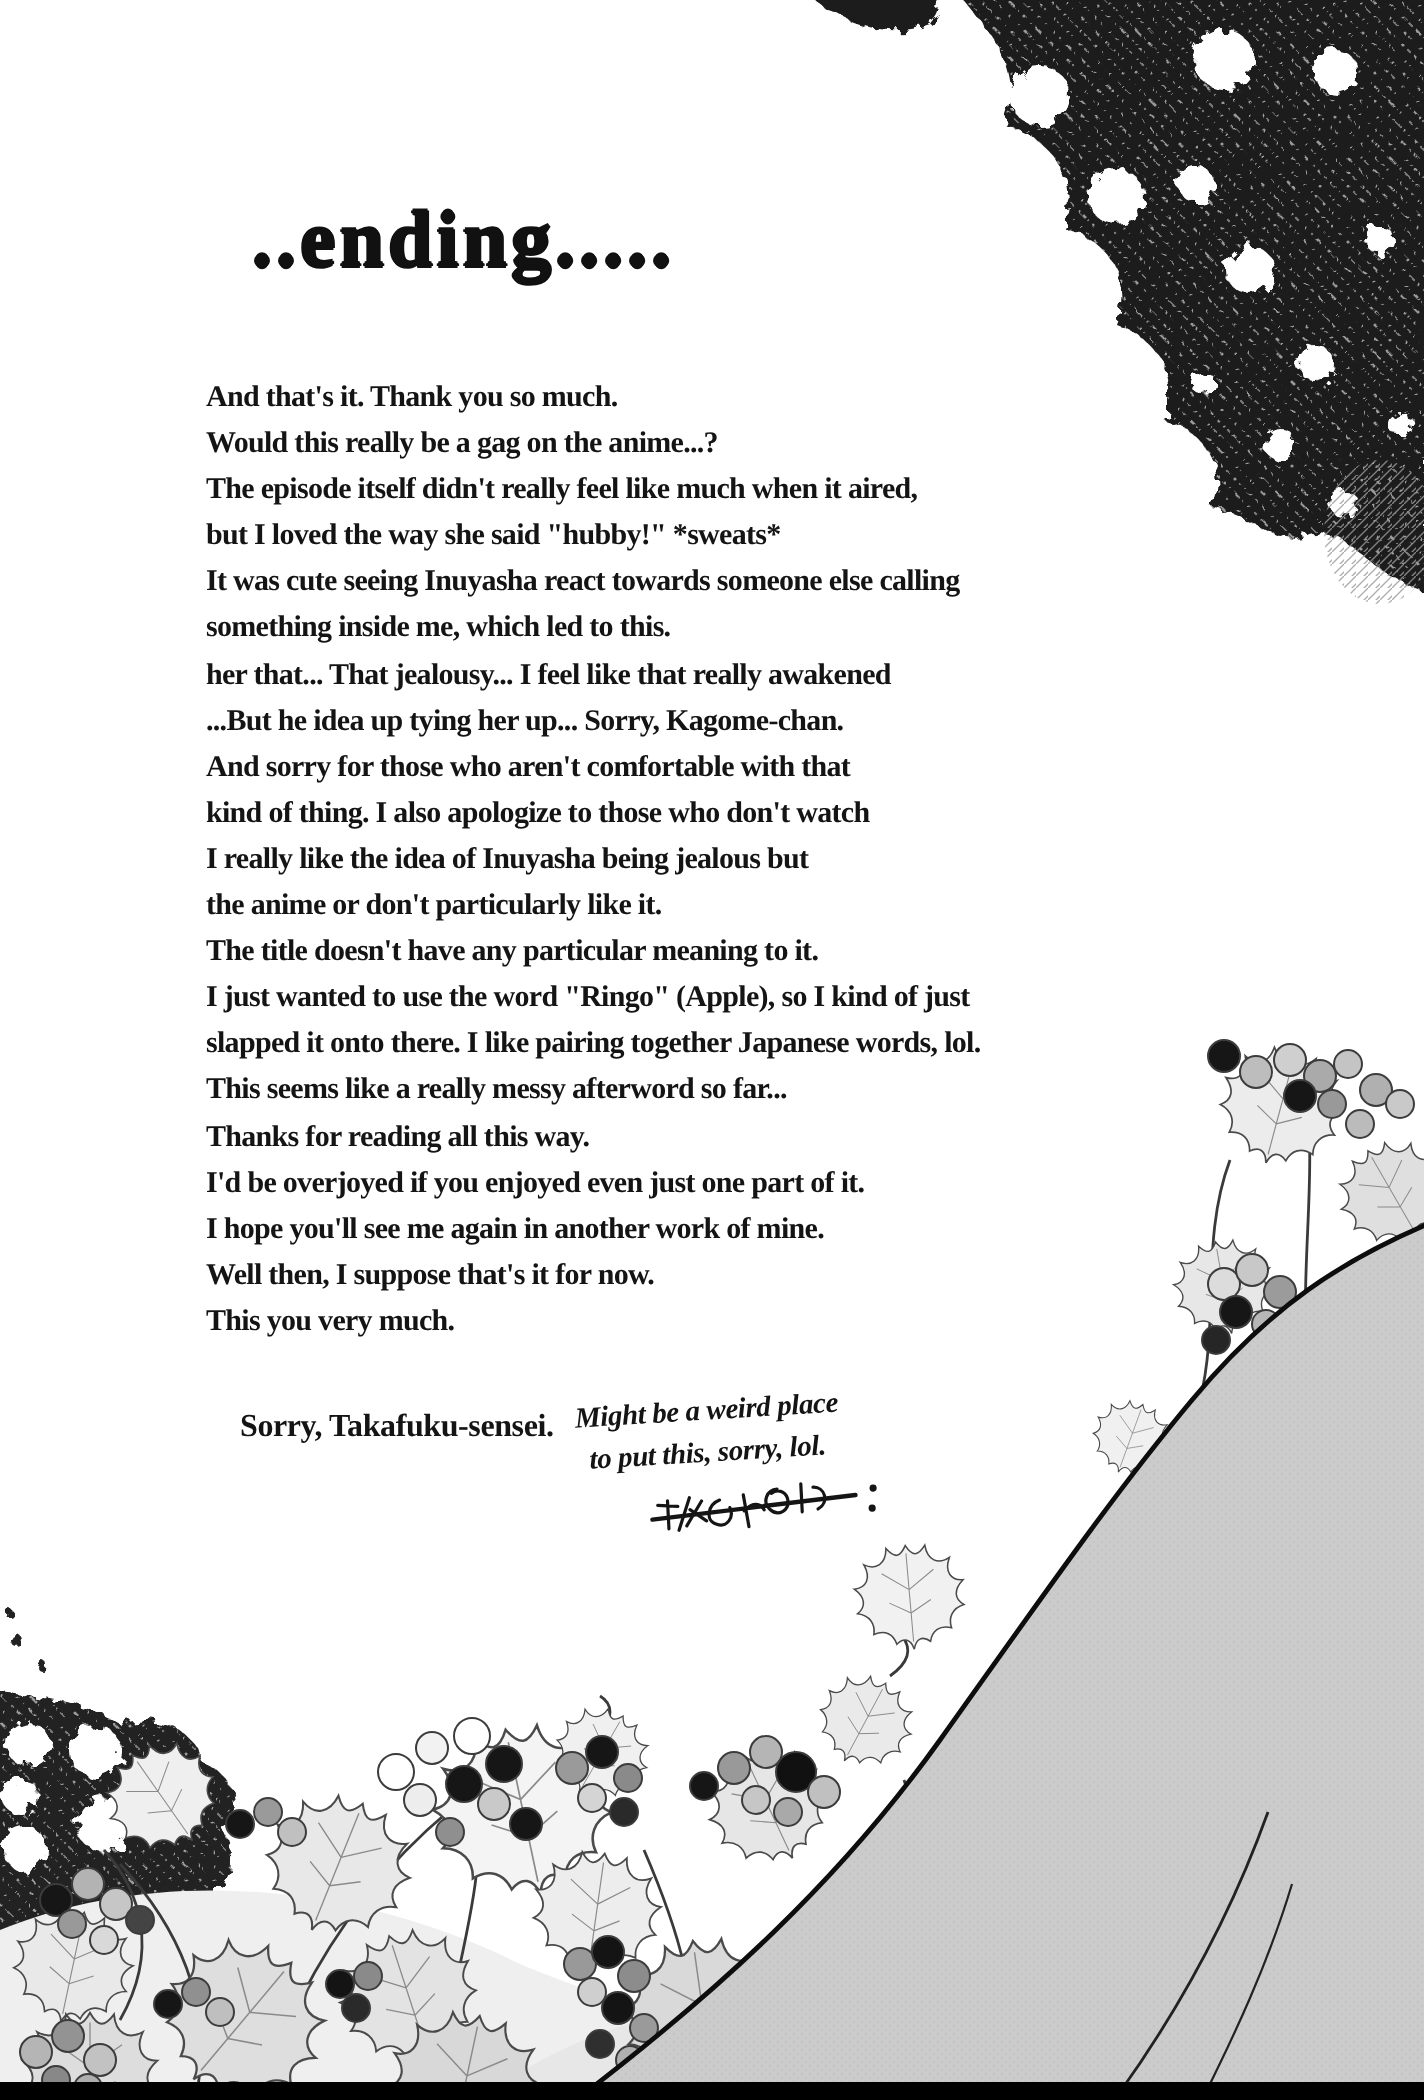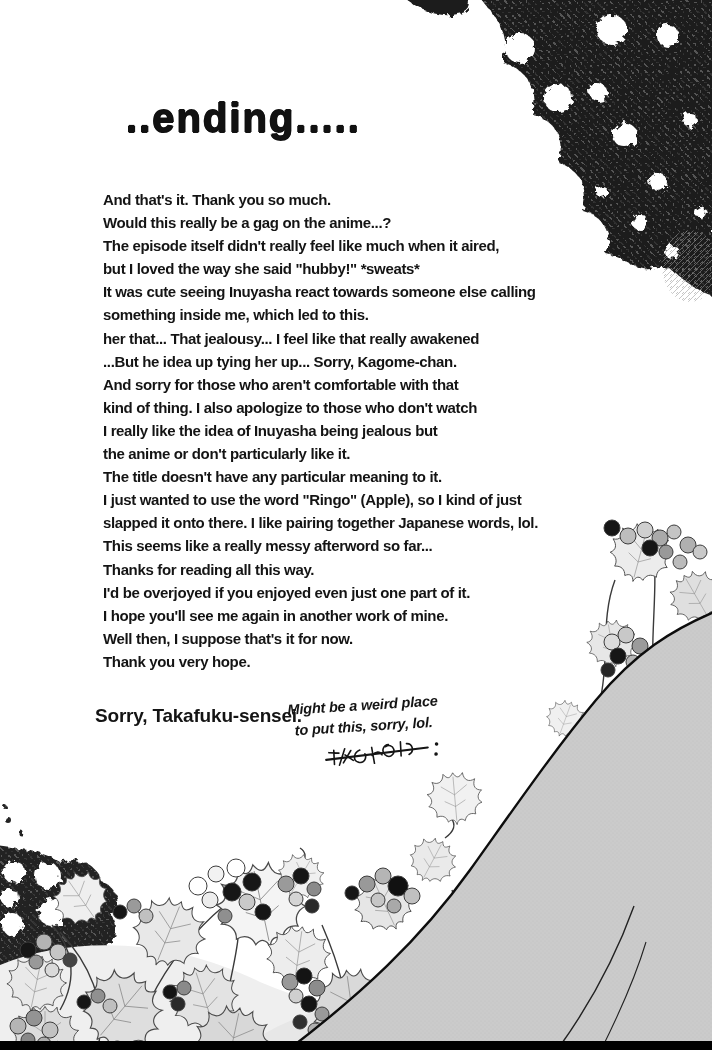--- a/index.html
+++ b/index.html
@@ -1,36 +1,36 @@
 <!DOCTYPE html>
 <html><head>
 <meta charset="utf-8">
 <style>
   html,body{margin:0;padding:0;background:#e9e9e9;}
   .page{
     position:relative;width:712px;height:1050px;margin:0 auto;
     background:#ffffff;overflow:hidden;
-    font-family:Liberation Sans, sans-serif;
+    font-family:Liberation Serif, serif;
     color:#141414;
   }
   .decor{position:absolute;inset:0;width:712px;height:1050px;pointer-events:none;}
   .title{
     position:absolute;left:126px;top:96px;
     font-size:40px;font-weight:bold;letter-spacing:2px;color:#111;
     text-shadow:0.8px 0 0 #111,-0.8px 0 0 #111,0 0.8px 0 #111,0 -0.8px 0 #111;
     white-space:nowrap;
   }
   .afterword{
     position:absolute;left:103px;top:188px;width:470px;
     font-size:15px;font-weight:bold;line-height:23.1px;letter-spacing:-0.35px;
   }
   .afterword .line{white-space:nowrap;}
   .signature{
-    position:absolute;left:95px;top:705px;
-    font-size:19px;font-weight:bold;letter-spacing:-0.2px;white-space:nowrap;
+    position:absolute;left:120px;top:705px;
+    font-size:16px;font-weight:bold;letter-spacing:-0.2px;white-space:nowrap;
   }
   .hand-note{
     position:absolute;left:288px;top:694px;width:190px;
     font-size:14.5px;font-weight:bold;font-style:italic;line-height:21px;
     transform:rotate(-3.5deg);letter-spacing:-0.2px;
   }
   .hand-note div{white-space:nowrap;}
   .hand-note .l2{padding-left:6px;}
 </style>
 </head>
@@ -247,21 +247,21 @@
     <div class="line">I really like the idea of Inuyasha being jealous but</div>
     <div class="line">the anime or don't particularly like it.</div>
     <div class="line">The title doesn't have any particular meaning to it.</div>
     <div class="line">I just wanted to use the word "Ringo" (Apple), so I kind of just</div>
     <div class="line">slapped it onto there. I like pairing together Japanese words, lol.</div>
     <div class="line">This seems like a really messy afterword so far...</div>
     <div class="line">Thanks for reading all this way.</div>
     <div class="line">I'd be overjoyed if you enjoyed even just one part of it.</div>
     <div class="line">I hope you'll see me again in another work of mine.</div>
     <div class="line">Well then, I suppose that's it for now.</div>
-    <div class="line">Thank you very hope.</div>
+    <div class="line">This you very much.</div>
   </div>
 
   <div class="signature">Sorry, Takafuku-sensei.</div>
 
   <div class="hand-note">
     <div class="l1">Might be a weird place</div>
     <div class="l2">to put this, sorry, lol.</div>
   </div>
 
 </div>

